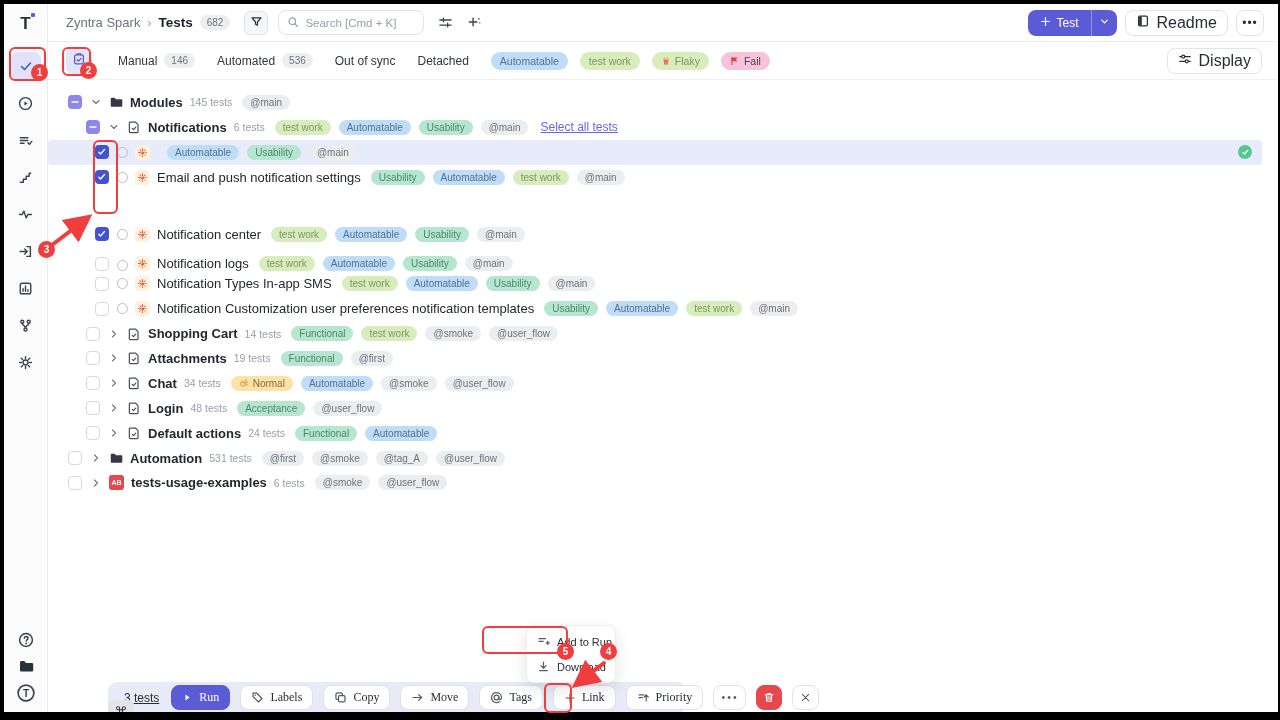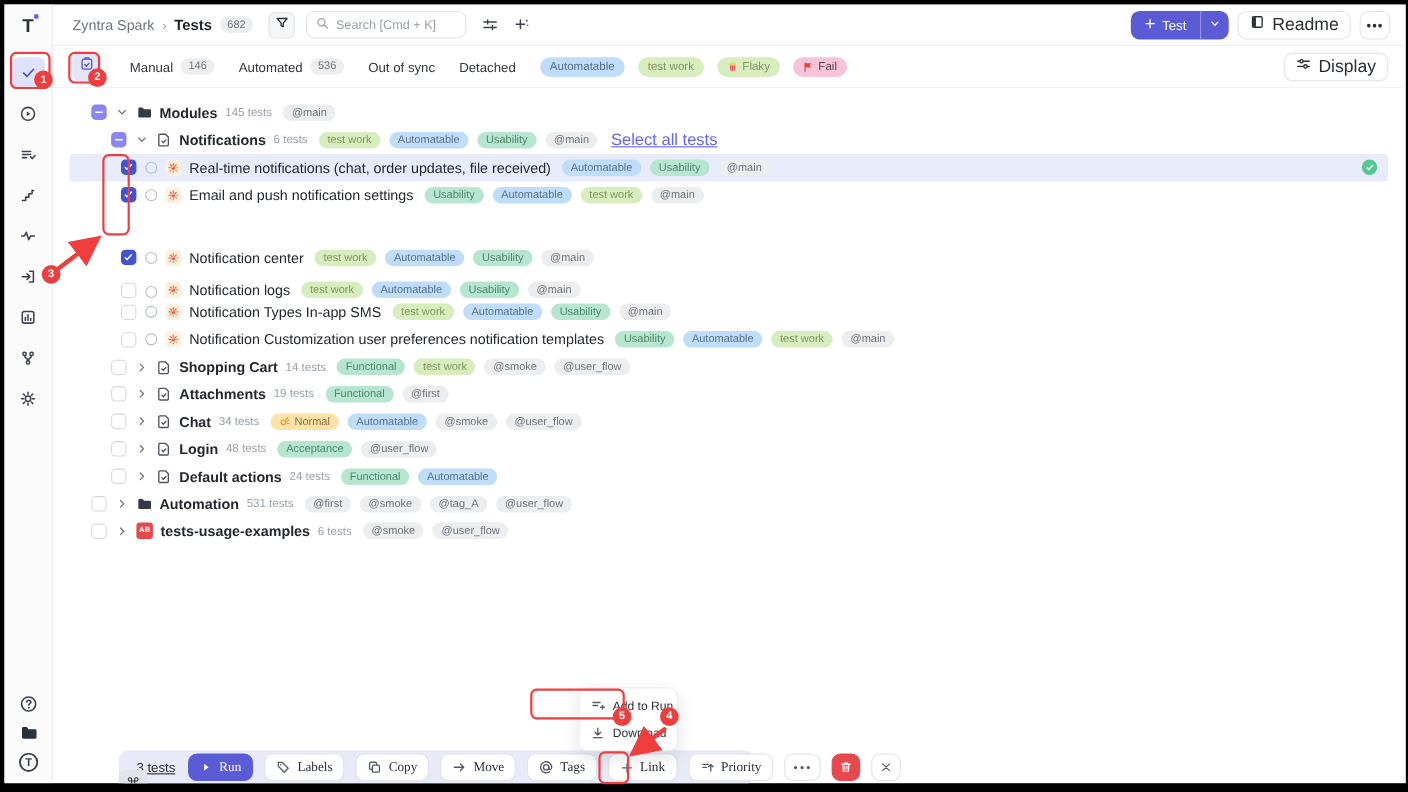--- a/index.html
+++ b/index.html
@@ -45,39 +45,39 @@
   .chip { display:inline-flex; align-items:center; gap:4px; font-size:10.5px; border-radius:10px; padding:3px 9px; white-space:nowrap; }
   .chip.blue { background:#bfdcf8; color:#56718c; }
   .chip.green { background:#d7edbd; color:#83945f; }
   .chip.mint { background:#b6e6cf; color:#4f866b; }
   .chip.gray { background:#ebedef; color:#6d737c; }
   .chip.amber { background:#fbe2a8; color:#8a6d3b; }
   .chip.pink { background:#f7c3da; color:#51414b; }
   .display-btn { margin-left:auto; }
 
   
-  .tree { position:absolute; left:15px; right:0; top:76px; padding:10px 16px 0 0; }
+  .tree { position:absolute; left:0; right:0; top:76px; padding:10px 16px 0 0; }
   .trow { height:24.9px; display:flex; align-items:center; position:relative; border-radius:4px; }
   .trow.hl { background:#e8ebfa; }
   .tcheck { width:14px; height:14px; border-radius:4px; flex:none; margin-right:8px; display:flex; align-items:center; justify-content:center; }
   .tcheck.un { border:1.5px solid #d5d8dd; background:#fff; }
   .tcheck.ck { background:#4353cf; }
   .tcheck.ind { background:#8d86ee; }
   .tcheck svg { display:block; }
   .texp { width:14px; margin-right:5px; color:#6e747d; display:flex; flex:none; }
   .tcircle { width:11px; height:11px; border:1.5px solid #b9bec6; border-radius:50%; flex:none; margin-right:7px; }
   .tspark { width:15px; height:15px; background:#fdf2df; border-radius:4px; flex:none; margin-right:7px; display:flex; align-items:center; justify-content:center; }
   .ticon { flex:none; margin-right:7px; display:flex; align-items:center; }
   .ab-badge { width:15px; height:15px; background:#e5484d; color:#fff; font-size:7px; font-weight:bold; border-radius:3px; display:flex; align-items:center; justify-content:center; }
   .ttitle { font-size:13px; color:#23272e; white-space:nowrap; }
   .ttitle.bold { font-weight:600; }
   .tcount { font-size:10.5px; color:#98a0a8; margin-left:7px; white-space:nowrap; }
   .tchips { display:flex; align-items:center; gap:8px; margin-left:10px; }
   .tchips .chip { font-size:10px; padding:2px 8px; }
-  .tlink { font-size:15px; color:#6366f1; text-decoration:underline; margin-left:12px; white-space:nowrap; }
+  .tlink { font-size:12px; color:#6366f1; text-decoration:underline; margin-left:12px; white-space:nowrap; }
   .tstatus { position:absolute; right:10px; width:14px; height:14px; border-radius:50%; background:#56c793; display:flex; align-items:center; justify-content:center; }
 
   
   .actionbar { position:absolute; left:60px; top:678px; width:578px; height:31px; background:#e8ebf7; border-radius:9px; display:flex; align-items:center; padding:0 9px 0 16px; gap:10px; }
   .sel-count { font-size:12px; color:#2a2e34; text-decoration:underline; white-space:nowrap; margin-right:2px; }
   .abtn { height:25px; border:1px solid #e0e2e8; background:#fff; border-radius:8px; display:flex; align-items:center; gap:6px; padding:0 10px; font-size:12px; color:#2a2e34; white-space:nowrap;font-family:Liberation Serif, serif; }
   .abtn .aic { color:#555b64; display:flex; }
   .abtn.primary { background:#5b5bd6; border-color:#5b5bd6; color:#fff; }
   .abtn.primary .aic { color:#fff; }
   .abtn.iconly { padding:0 7px; }
@@ -392,21 +392,20 @@
               <svg width="10" height="10" viewBox="0 0 16 16">
                 <path d="M3 8.5l2.6 2.6 6.4-7" fill="none" stroke="#fff" stroke-width="2.2" stroke-linecap="round" stroke-linejoin="round"></path>
               </svg>
             </span>
             <span class="tcircle"></span>
             <span class="tspark">
               <svg width="11" height="11" viewBox="0 0 16 16">
                 <path d="M8 2.2v11.6M2.2 8h11.6M4 4l8 8M12 4l-8 8" stroke="#e4603f" stroke-width="1.5" stroke-linecap="round" stroke-dasharray="3 2.3"></path>
               </svg>
             </span>
-            <span class="ttitle">Real-time notifications (chat, order updates, file received)</span>
             <span class="tchips">
               <span class="chip blue">
                 <span>Automatable</span>
               </span>
               <span class="chip mint">
                 <span>Usability</span>
               </span>
               <span class="chip gray">
                 <span>@main</span>
               </span>

